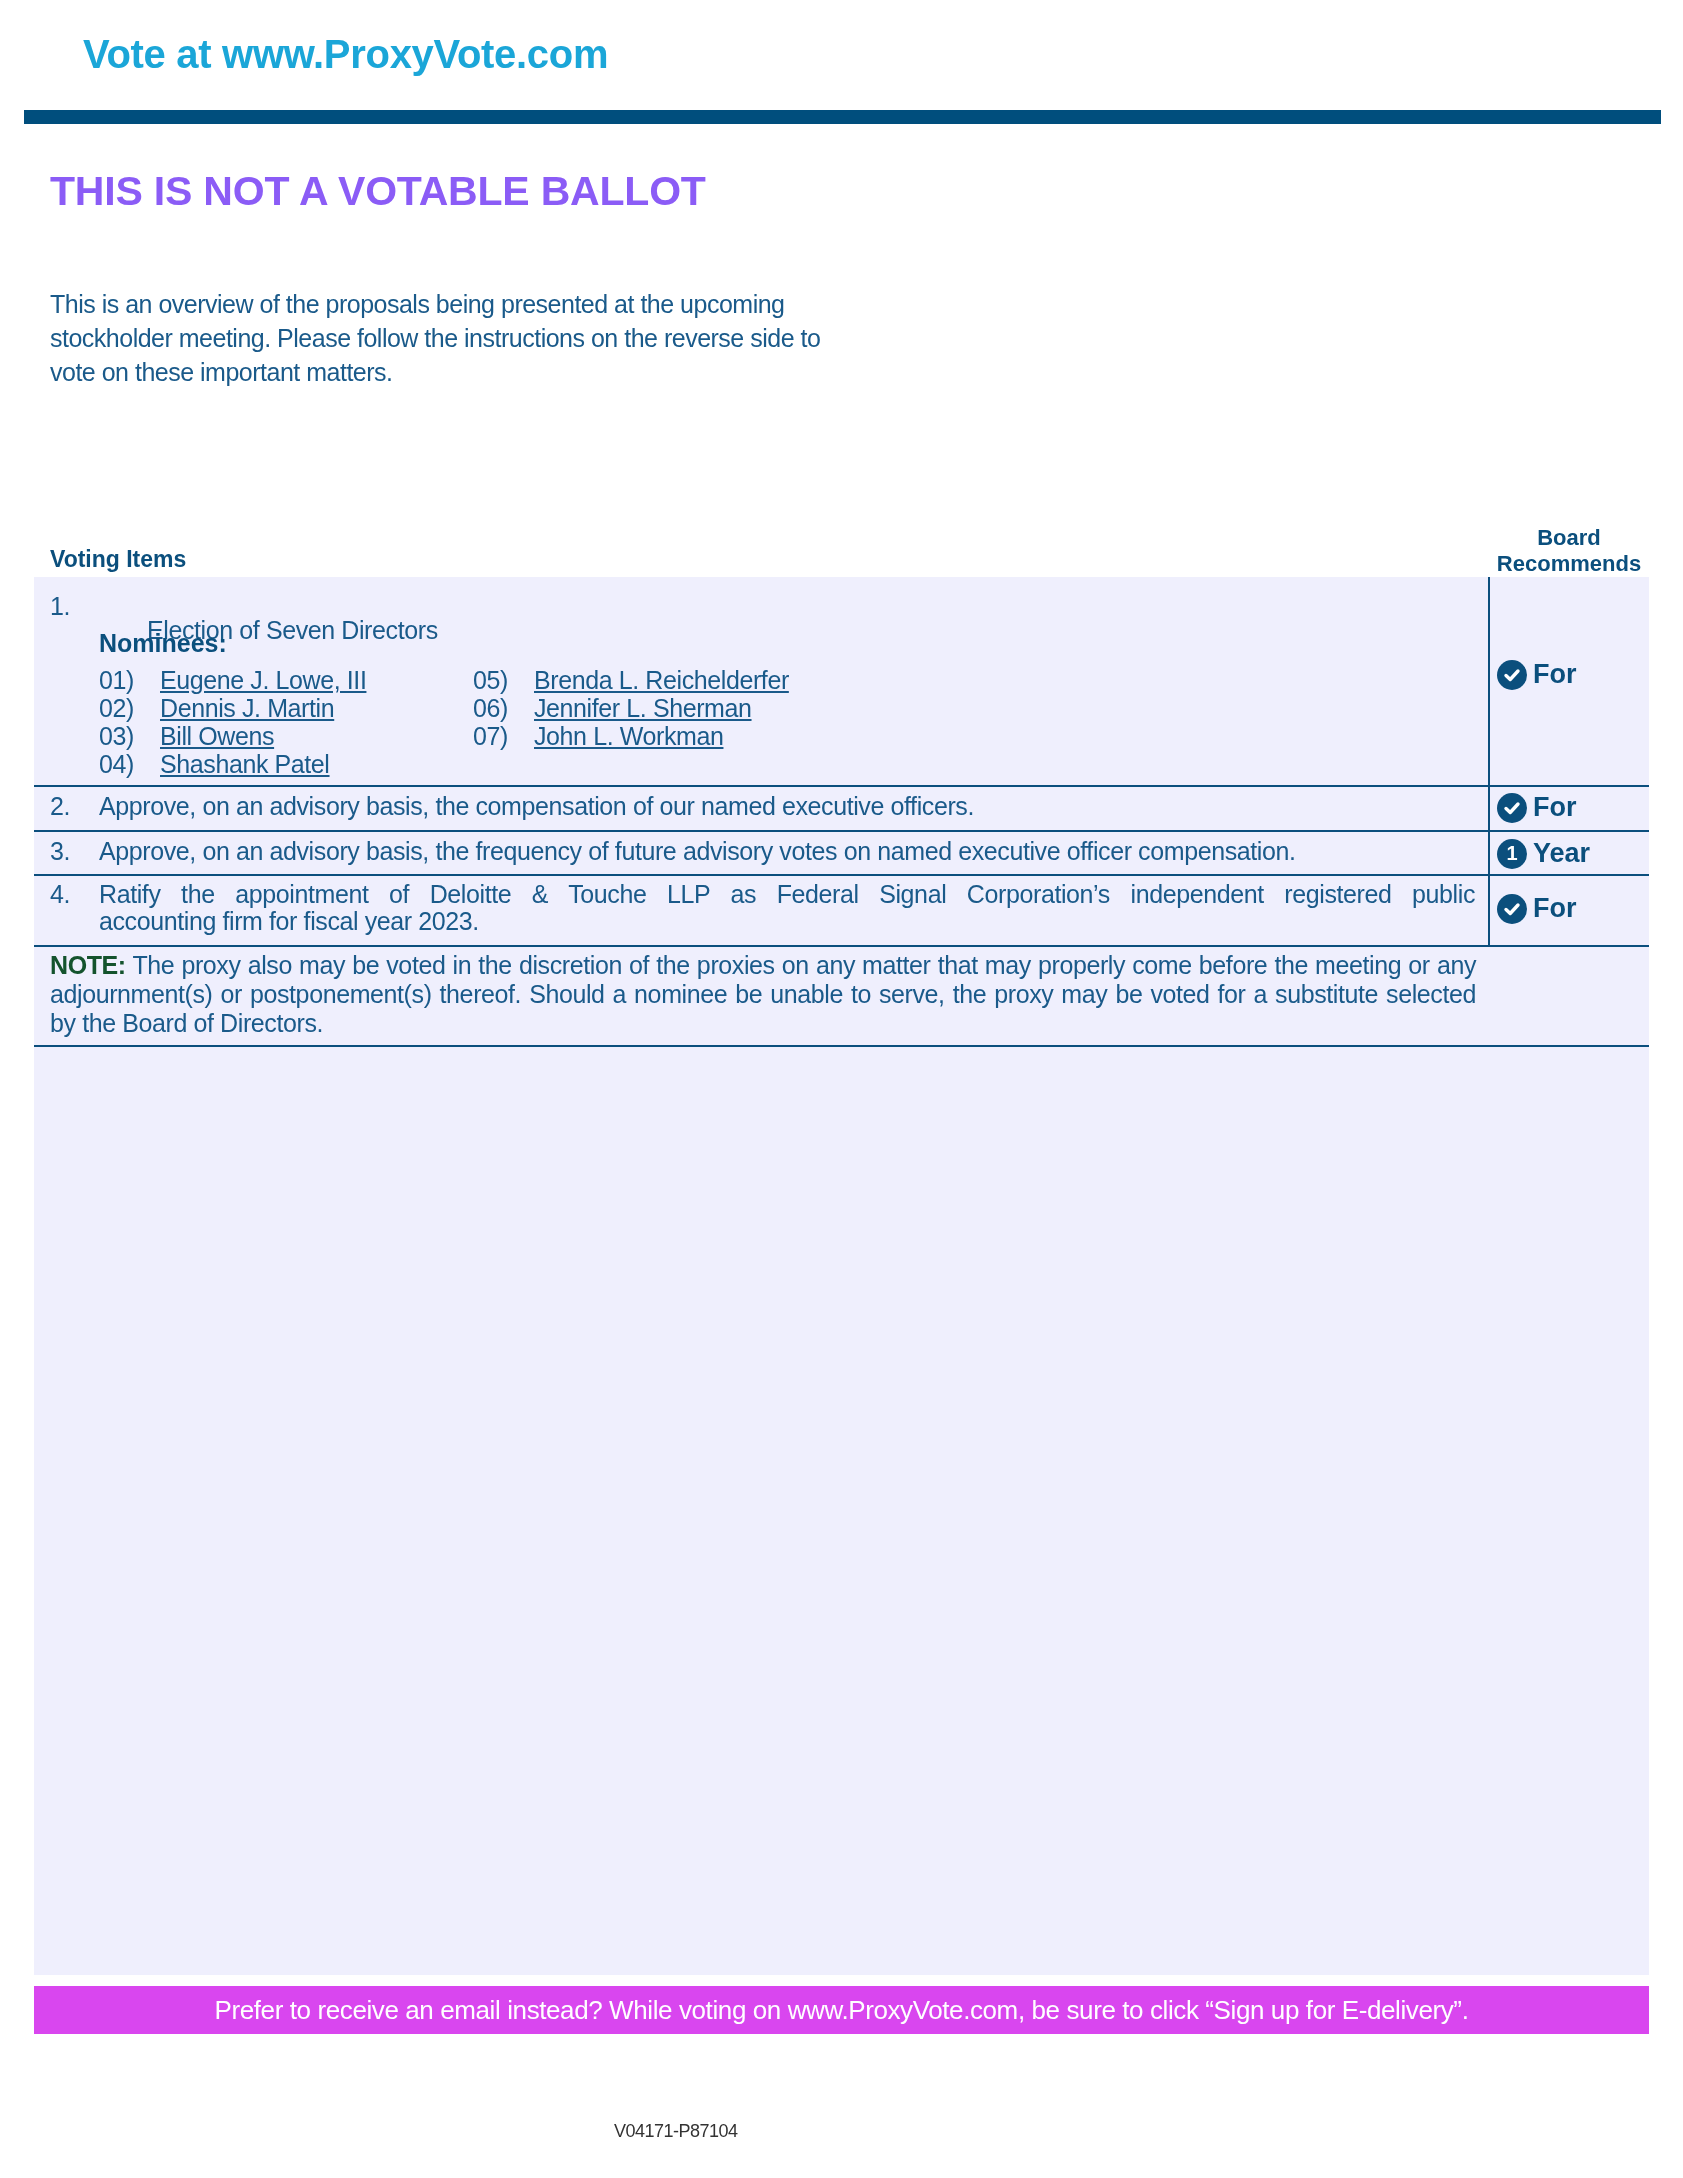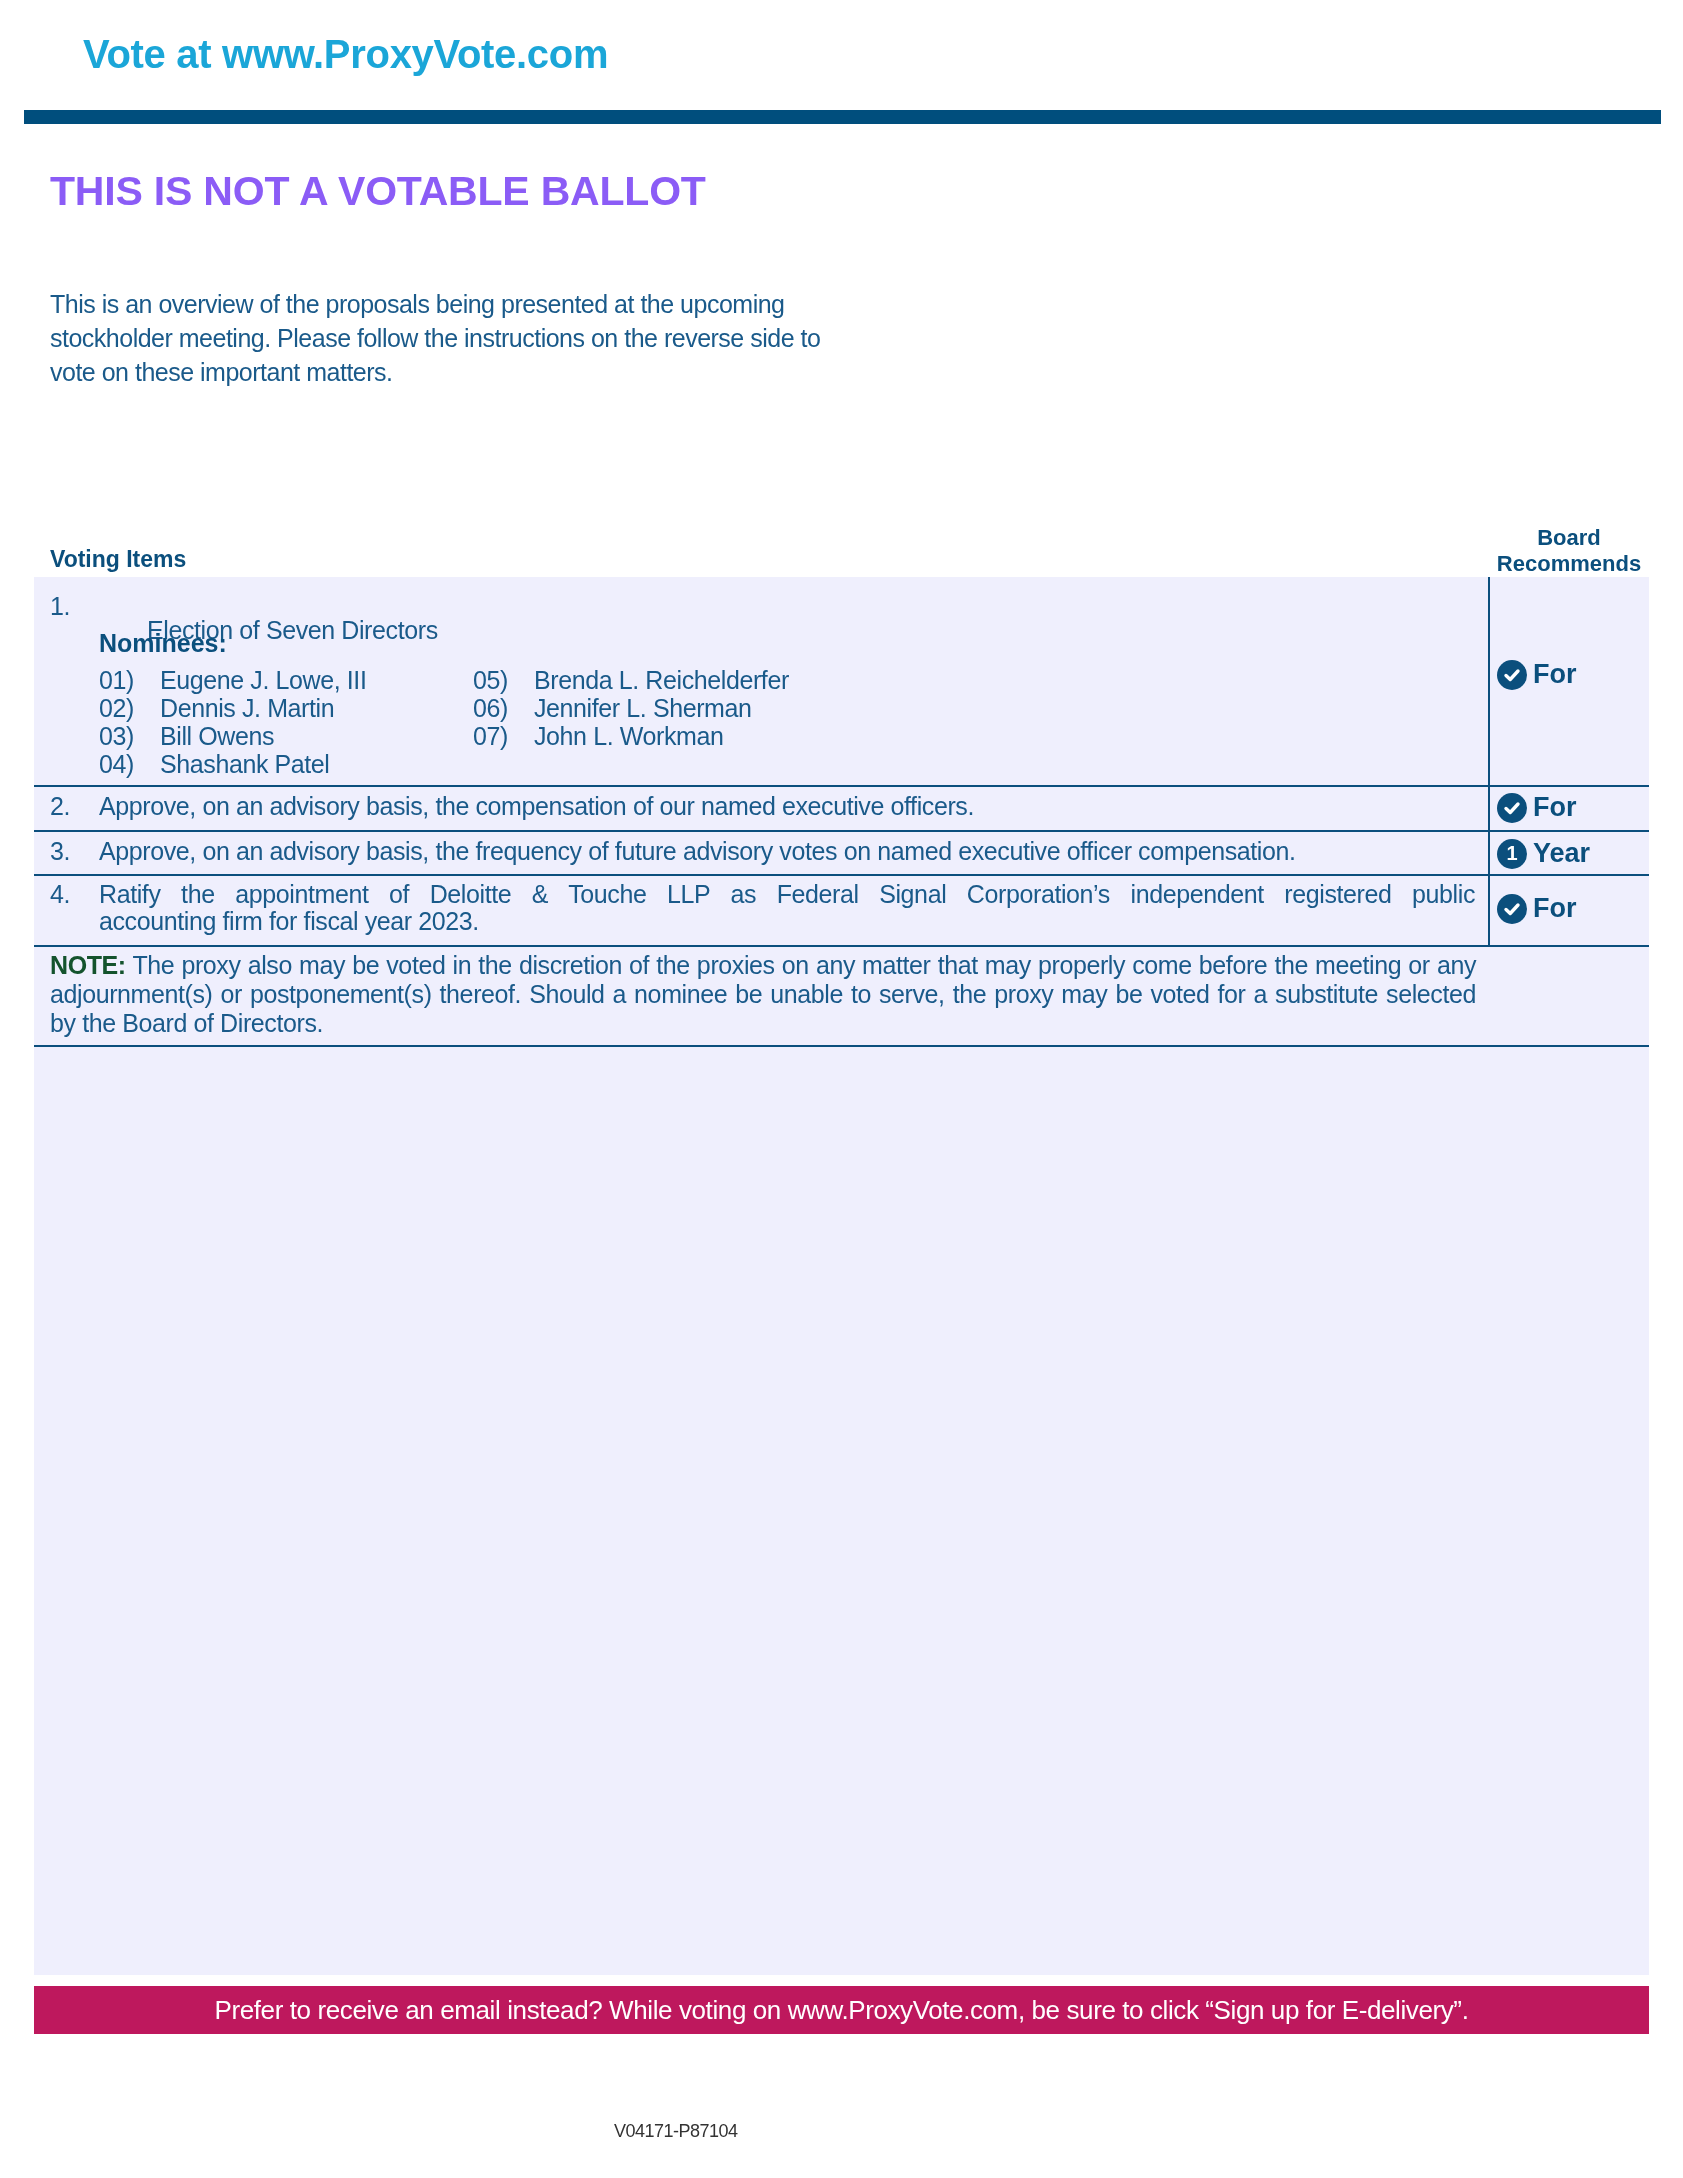--- a/index.html
+++ b/index.html
@@ -19,31 +19,31 @@
 
   .vdiv { left: 1488px; top: 577px; width: 2px; height: 368px; background: #0b4f7d; }
   .hline { left: 34px; width: 1615px; height: 2px; background: #0b4f7d; }
 
   .txt { font-size: 25px; color: #1a5a8a; letter-spacing: -0.4px; white-space: nowrap; }
   .num { left: 50px; }
   .item-text { left: 99px; }
   .justify { width: 1376px; text-align: justify; text-align-last: justify; white-space: normal; }
 
   .nominees-label { left: 99px; top: 629px; font-size: 25px; font-weight: bold; color: #0b4f7d; }
-  .nom { font-size: 25px; color: #1a5a8a; letter-spacing: -0.4px; white-space: nowrap; line-height: 28px; }
+  .nom { font-size: 25px; color: #1a5a8a; letter-spacing: -0.4px; white-space: nowrap; line-height: 28px; text-decoration: underline; }
   .nom .code { display: inline-block; width: 61px; }
 
   .rec { left: 1497px; display: flex; align-items: center; gap: 6px; font-size: 27px; font-weight: bold; color: #0b4f7d; }
   .rec-icon { width: 30px; height: 30px; border-radius: 50%; background: #0b4f7d; display: inline-flex; align-items: center; justify-content: center; color: #fff; font-size: 20px; font-weight: bold; }
   .rec-icon svg { width: 20px; height: 20px; }
 
   .note { left: 50px; top: 951px; width: 1426px; font-size: 25px; line-height: 29px; color: #1a5a8a; letter-spacing: -0.4px; text-align: justify; }
   .note b { color: #14532d; }
 
-  .footer-bar { left: 34px; top: 1986px; width: 1615px; height: 48px; background: #be185d; color: #ffffff;
+  .footer-bar { left: 34px; top: 1986px; width: 1615px; height: 48px; background: #d946ef; color: #ffffff;
                 display: flex; align-items: center; justify-content: center; font-size: 26px; letter-spacing: -0.4px; }
   .doc-code { left: 614px; top: 2121px; font-size: 18px; color: #333; letter-spacing: -0.5px; }
 </style>
 </head>
 <body>
 
 <div class="abs vote-at">Vote at www.ProxyVote.com</div>
 <div class="abs top-bar"></div>
 
 <div class="abs title">THIS IS NOT A VOTABLE BALLOT</div>

